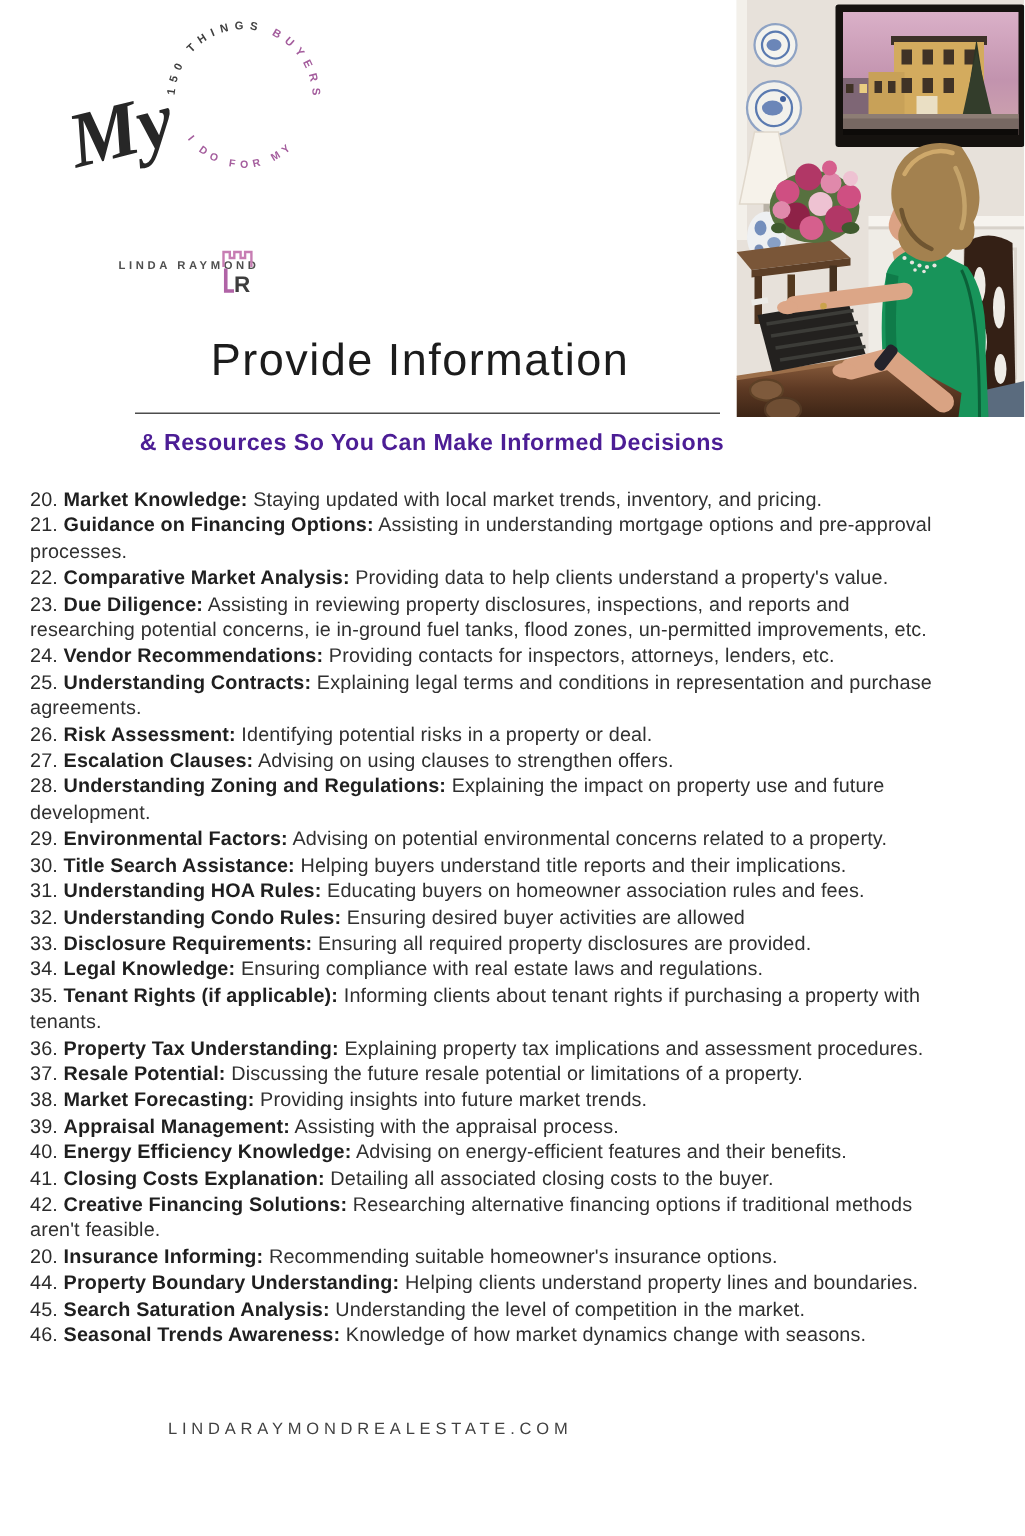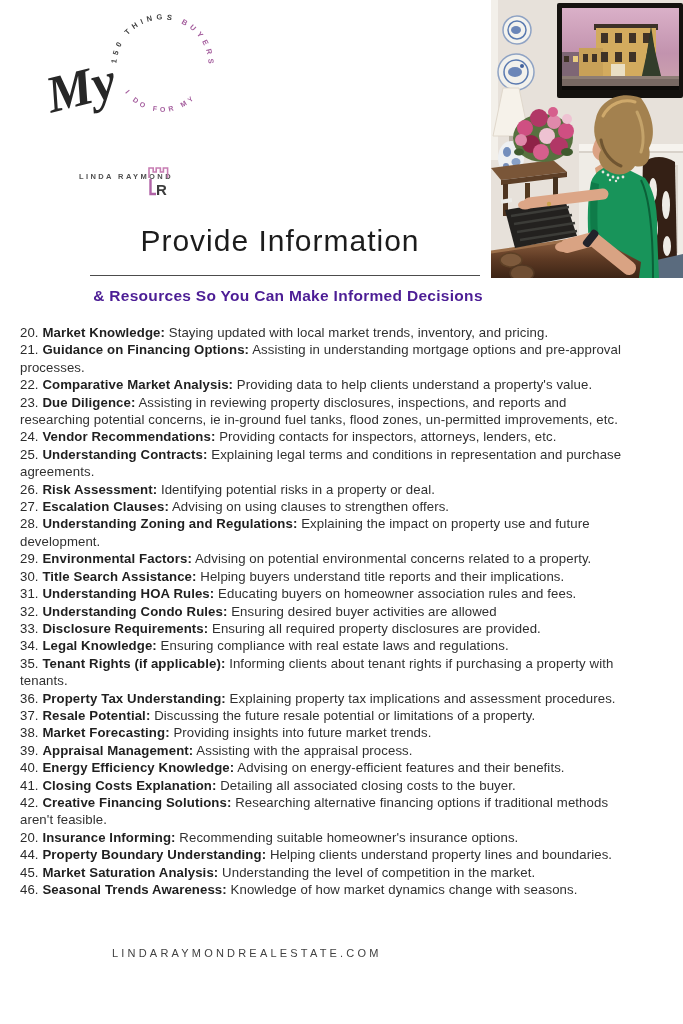--- a/index.html
+++ b/index.html
@@ -293,20 +293,20 @@
     <p class="svc"><span class="svc-num">40. </span><strong class="svc-title">Energy Efficiency Knowledge:</strong><span class="svc-desc"> Advising on energy-efficient features and their benefits.</span></p>
 
     <p class="svc"><span class="svc-num">41. </span><strong class="svc-title">Closing Costs Explanation:</strong><span class="svc-desc"> Detailing all associated closing costs to the buyer.</span></p>
 
     <p class="svc"><span class="svc-num">42. </span><strong class="svc-title">Creative Financing Solutions:</strong><span class="svc-desc"> Researching alternative financing options if traditional methods aren't feasible.</span></p>
 
     <p class="svc"><span class="svc-num">20. </span><strong class="svc-title">Insurance Informing:</strong><span class="svc-desc"> Recommending suitable homeowner's insurance options.</span></p>
 
     <p class="svc"><span class="svc-num">44. </span><strong class="svc-title">Property Boundary Understanding:</strong><span class="svc-desc"> Helping clients understand property lines and boundaries.</span></p>
 
-    <p class="svc"><span class="svc-num">45. </span><strong class="svc-title">Market Saturation Analysis:</strong><span class="svc-desc"> Understanding the level of competition in the market.</span></p>
+    <p class="svc"><span class="svc-num">45. </span><strong class="svc-title">Search Saturation Analysis:</strong><span class="svc-desc"> Understanding the level of competition in the market.</span></p>
 
     <p class="svc"><span class="svc-num">46. </span><strong class="svc-title">Seasonal Trends Awareness:</strong><span class="svc-desc"> Knowledge of how market dynamics change with seasons.</span></p>
   </div>
 
   <div class="footer">LINDARAYMONDREALESTATE.COM</div>
 
 </div>
 
 </body></html>

